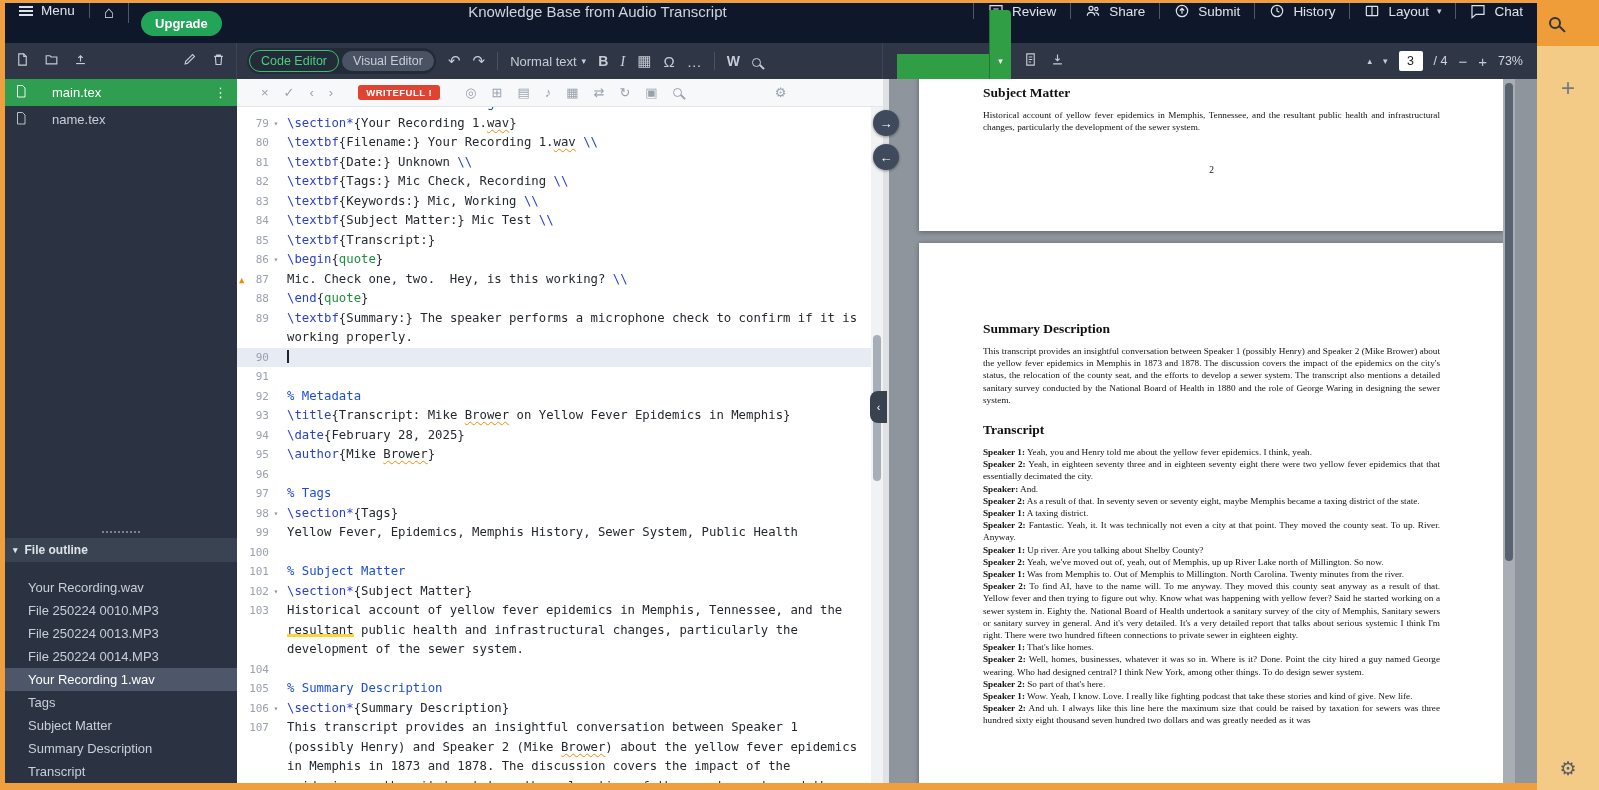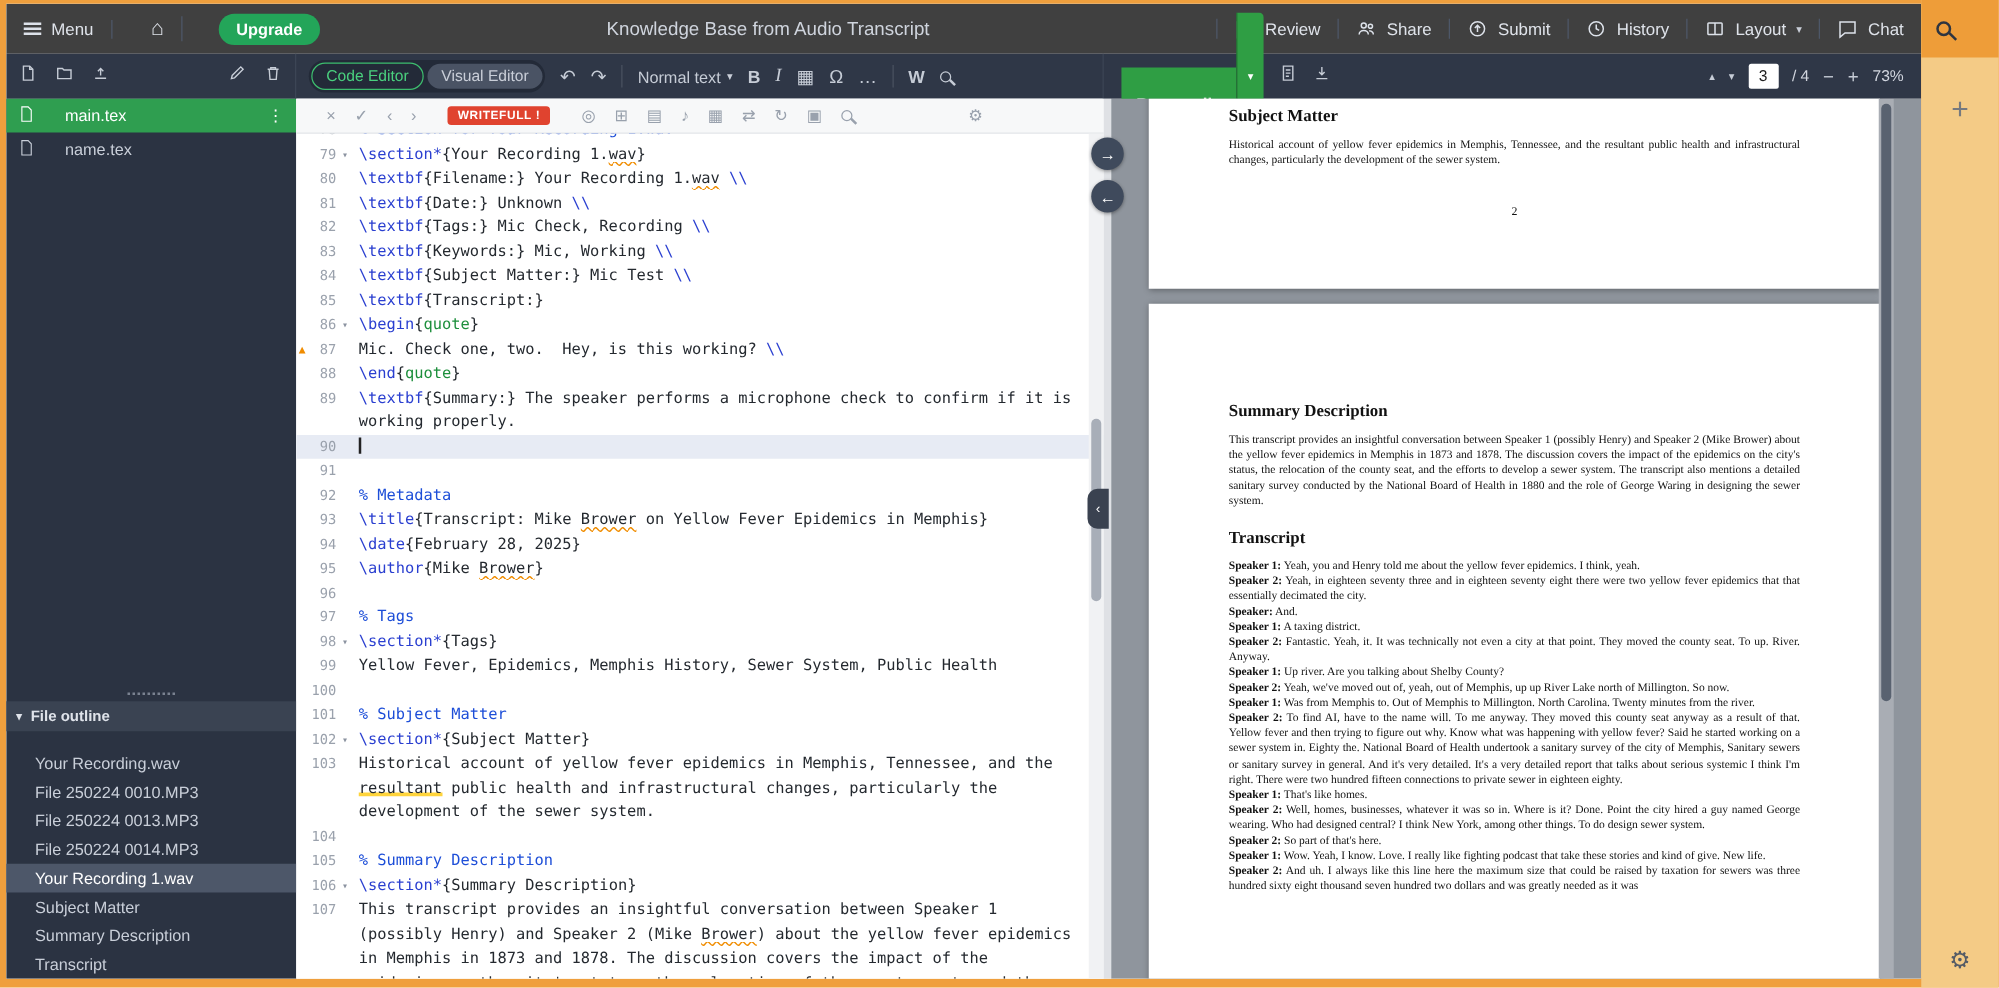--- a/index.html
+++ b/index.html
@@ -9,21 +9,21 @@
   
   .side-strip { position:absolute; right:0; top:0; width:62px; height:790px; background:#f4cb86; }
   .strip-top { height:46px; background:#ee9d39; display:flex; align-items:center; padding-left:12px; color:#2e3540; }
   .strip-plus { margin-top:28px; text-align:center; font-size:24px; color:#75797f; }
   .strip-gear { position:absolute; bottom:10px; width:100%; text-align:center; font-size:19px; color:#555c66; }
 
   
   .app { position:absolute; left:5px; top:3px; width:1532px; height:780px; background:#fff; display:flex; flex-direction:column; overflow:hidden; }
 
   
-  .topbar { height:40px; background:#404040; display:flex; align-items:center; color:#dfe3ea; font-size:13.5px; flex:0 0 40px;gap:17px; }
+  .topbar { height:40px; background:#0f172a; display:flex; align-items:flex-start; color:#dfe3ea; font-size:13.5px; flex:0 0 40px; }
   .tb-btn { display:flex; align-items:center; gap:8px; padding:0 14px; border-right:1px solid #4d5768; cursor:pointer; }
   .right-group .tb-btn { border-right:none; border-left:1px solid #4d5768; }
   .burger { width:14px; height:2px; background:#dde2ea; box-shadow:0 -4px 0 #dde2ea, 0 4px 0 #dde2ea; display:inline-block; }
   .upgrade { align-self:center; margin-left:12px; background:#23a559; color:#fff; font-weight:bold; font-size:13px; padding:5px 14px; border-radius:14px; border:none; cursor:pointer; }
   .title-wrap { flex:1; display:flex; align-items:center; justify-content:center; color:#cfd4dd; font-size:15px; }
   .right-group { display:flex; align-items:stretch;border-radius:17px; }
   .si { width:16px; height:16px; }
   .si svg { width:16px; height:16px; stroke:#dde2ea; fill:none; stroke-width:1.8; }
   .home-glyph { font-size:17px; }
   .caret-sm { font-size:9px; color:#c9ced8; }
@@ -273,20 +273,21 @@
       <div class="ol-head">
         <span class="chev">▾</span>
         <span>File outline</span>
       </div>
       <div class="ol-list">
           <div class="ol-item">Your Recording.wav</div>
           <div class="ol-item">File 250224 0010.MP3</div>
           <div class="ol-item">File 250224 0013.MP3</div>
           <div class="ol-item">File 250224 0014.MP3</div>
           <div class="ol-item sel">Your Recording 1.wav</div>
+          <div class="ol-item">Tags</div>
           <div class="ol-item">Subject Matter</div>
           <div class="ol-item">Summary Description</div>
           <div class="ol-item">Transcript</div>
         </div>
     </aside>
 
     <section class="editor">
       <div class="review-bar">
         <i class="rb-ico">×</i>
         <i class="rb-ico">✓</i>
@@ -547,20 +548,21 @@
       </div>
       <div class="page page3">
         <div class="inner">
           <h1 class="pdf-h">Summary Description</h1>
           <p class="pdf-p">This transcript provides an insightful conversation between Speaker 1 (possibly Henry) and Speaker 2 (Mike Brower) about the yellow fever epidemics in Memphis in 1873 and 1878. The discussion covers the impact of the epidemics on the city's status, the relocation of the county seat, and the efforts to develop a sewer system. The transcript also mentions a detailed sanitary survey conducted by the National Board of Health in 1880 and the role of George Waring in designing the sewer system.</p>
           <h1 class="pdf-h tr-head">Transcript</h1>
           <div>
               <p class="tl"><b>Speaker 1:</b> Yeah, you and Henry told me about the yellow fever epidemics. I think, yeah.</p>
               <p class="tl"><b>Speaker 2:</b> Yeah, in eighteen seventy three and in eighteen seventy eight there were two yellow fever epidemics that that essentially decimated the city.</p>
               <p class="tl"><b>Speaker:</b> And.</p>
+              <p class="tl"><b>Speaker 2:</b> As a result of that. In seventy seven or seventy eight, maybe Memphis became a taxing district of the state.</p>
               <p class="tl"><b>Speaker 1:</b> A taxing district.</p>
               <p class="tl"><b>Speaker 2:</b> Fantastic. Yeah, it. It was technically not even a city at that point. They moved the county seat. To up. River. Anyway.</p>
               <p class="tl"><b>Speaker 1:</b> Up river. Are you talking about Shelby County?</p>
               <p class="tl"><b>Speaker 2:</b> Yeah, we've moved out of, yeah, out of Memphis, up up River Lake north of Millington. So now.</p>
               <p class="tl"><b>Speaker 1:</b> Was from Memphis to. Out of Memphis to Millington. North Carolina. Twenty minutes from the river.</p>
               <p class="tl"><b>Speaker 2:</b> To find AI, have to the name will. To me anyway. They moved this county seat anyway as a result of that. Yellow fever and then trying to figure out why. Know what was happening with yellow fever? Said he started working on a sewer system in. Eighty the. National Board of Health undertook a sanitary survey of the city of Memphis, Sanitary sewers or sanitary survey in general. And it's very detailed. It's a very detailed report that talks about serious systemic I think I'm right. There were two hundred fifteen connections to private sewer in eighteen eighty.</p>
               <p class="tl"><b>Speaker 1:</b> That's like homes.</p>
               <p class="tl"><b>Speaker 2:</b> Well, homes, businesses, whatever it was so in. Where is it? Done. Point the city hired a guy named George wearing. Who had designed central? I think New York, among other things. To do design sewer system.</p>
               <p class="tl"><b>Speaker 2:</b> So part of that's here.</p>
               <p class="tl"><b>Speaker 1:</b> Wow. Yeah, I know. Love. I really like fighting podcast that take these stories and kind of give. New life.</p>

